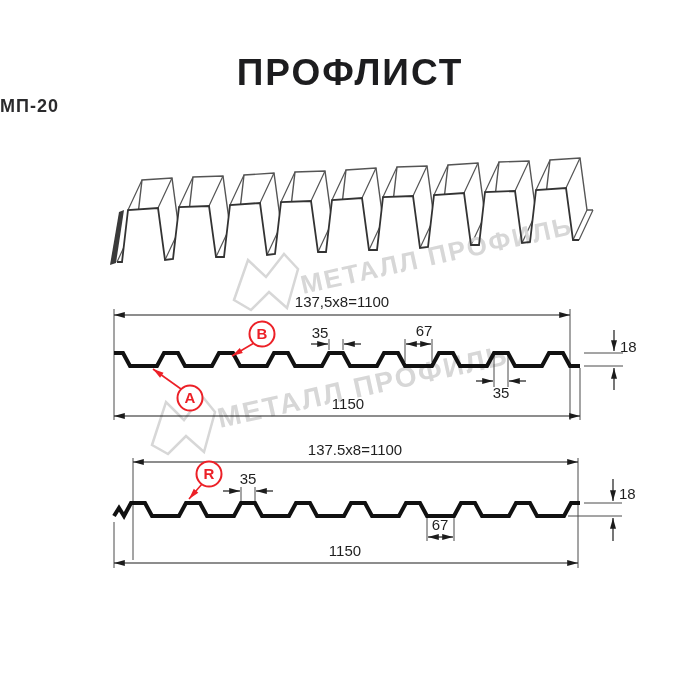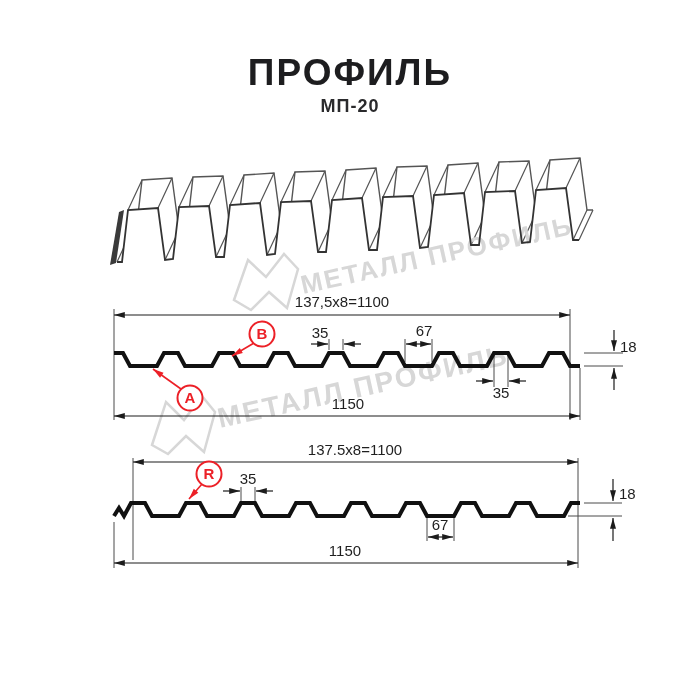--- a/index.html
+++ b/index.html
@@ -1,36 +1,36 @@
 <!DOCTYPE html>
 <html><head>
 <meta charset="utf-8">
 <style>
   html,body{margin:0;padding:0;background:#ffffff;}
   #stage{position:relative;width:700px;height:700px;background:#ffffff;overflow:hidden;
          font-family:"Liberation Sans",sans-serif;}
   .page-title{position:absolute;top:52px;left:0;width:700px;text-align:center;
               font-size:37px;font-weight:800;letter-spacing:2px;color:#1d1d1f;}
-  .model-subtitle{position:absolute;top:96px;left:0;width:700px;text-align:center;
+  .model-subtitle{position:absolute;top:96px;left:0;width:700px;
               font-size:18px;font-weight:700;letter-spacing:1px;color:#2a2a2c;}
   .thickness-note{position:absolute;top:612px;left:0;width:700px;text-align:center;
               font-size:17px;font-weight:600;letter-spacing:.8px;color:#333335;}
   svg{position:absolute;top:0;left:0;}
   svg text{font-family:"Liberation Sans",sans-serif;}
   .dim{font-size:15px;fill:#1f1f1f;}
   .lab{font-size:15px;font-weight:700;fill:#ec2027;}
   .wm{font-size:26px;font-weight:700;letter-spacing:2px;fill:#d7d7d7;}
   .wm2{font-size:28px;}
 </style>
 </head>
 <body>
 
 <div id="stage">
 
-  <div class="page-title">ПРОФИЛЬ</div>
+  <div class="page-title">ПРОФЛИСТ</div>
   <div class="model-subtitle">МП-20</div>
 
   <svg width="700" height="700" viewBox="0 0 700 700">
     <defs>
       <marker id="arr" viewBox="0 0 12 8" markerWidth="12" markerHeight="8" refX="11.3" refY="4" orient="auto-start-reverse" markerUnits="userSpaceOnUse">
         <path d="M0.5,1 L11.3,4 L0.5,7 Z" fill="#1c1c1c"></path>
       </marker>
       <marker id="arrR" viewBox="0 0 12 8" markerWidth="12" markerHeight="8" refX="11.3" refY="4" orient="auto-start-reverse" markerUnits="userSpaceOnUse">
         <path d="M0.5,1 L11.3,4 L0.5,7 Z" fill="#ec2027"></path>
       </marker>

